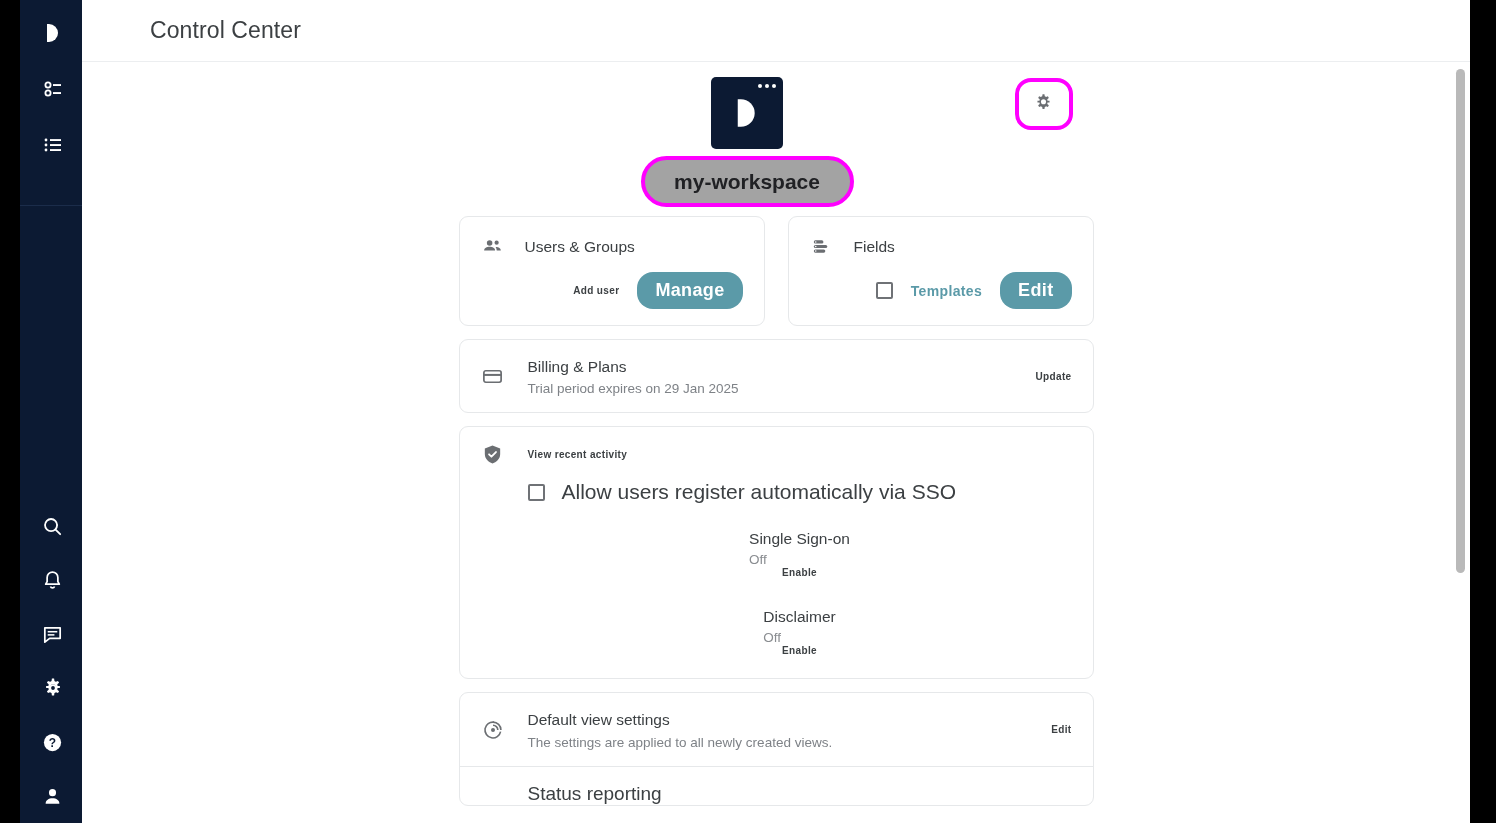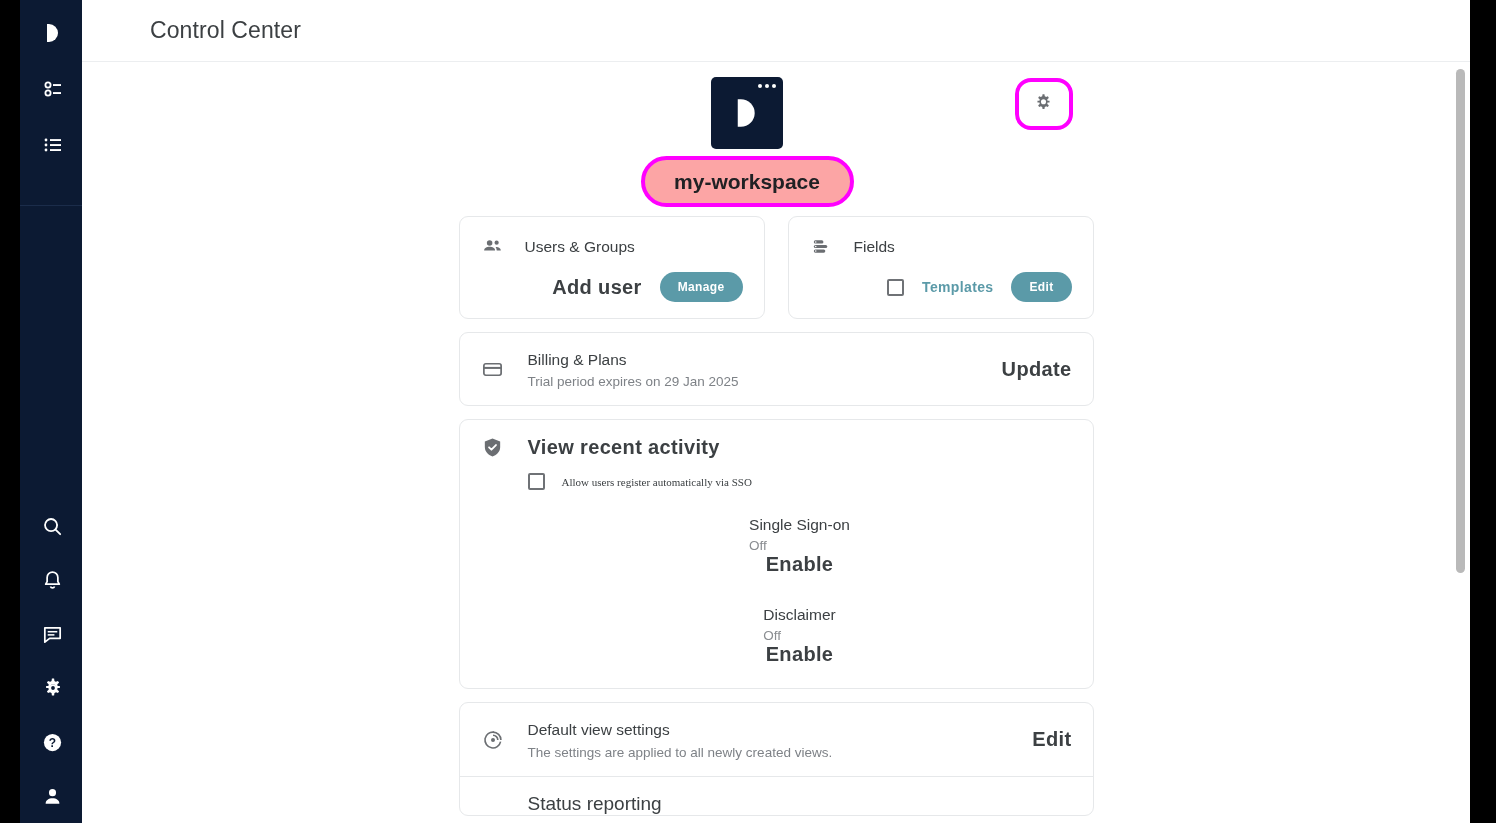--- a/index.html
+++ b/index.html
@@ -65,64 +65,64 @@
     width: 58px; height: 52px; border: 4px solid #f0f; border-radius: 16px;
     display: flex; align-items: center; justify-content: center;
     cursor: pointer; background: #fff;
   }
 
   .ws-name-wrap { position: relative; height: 66px; }
   .ws-name {
     position: absolute; left: 182px; top: 6px;
     width: 213px; height: 51px; border: 4px solid #f0f; border-radius: 26px;
     display: flex; align-items: center; justify-content: center;
-    font-size: 21px; font-weight: bold; color: #202124; background: #fca5a5;
+    font-size: 21px; font-weight: bold; color: #202124; background: #a3a3a3;
     cursor: pointer;
   }
 
   
   .card {
     background: #fff; border: 1px solid #e6e8ea; border-radius: 9px;
     margin-bottom: 13px;
   }
   .row-2up { display: flex; gap: 23px; margin-bottom: 13px; }
   .row-2up .card { flex: 1; margin-bottom: 0; }
 
   .card-pad { padding: 18px 21px 16px 21px; }
   .card-head { display: flex; align-items: center; gap: 20px; }
   .card-ico { width: 24px; display: flex; justify-content: center; flex: none; }
   .card-title { font-size: 15.5px; color: #3c4043; }
   .card-actions { display: flex; align-items: center; justify-content: flex-end; gap: 18px; margin-top: 14px; }
 
   .link-btn {
-    font-size: 20px; font-weight: bold; color: #3c4043; cursor: pointer;
+    font-size: 10px; font-weight: bold; color: #3c4043; cursor: pointer;
     letter-spacing: .35px; background: none; border: none;
     font-family: "Liberation Sans", sans-serif;
   }
   .pill {
     border: none; border-radius: 16px; padding: 8px 18px;
-    font-size: 12px; font-weight: bold; color: #fff; cursor: pointer;
+    font-size: 18px; font-weight: bold; color: #fff; cursor: pointer;
     letter-spacing: .35px; font-family: "Liberation Sans", sans-serif;
   }
   .chk {
     width: 17px; height: 17px; border: 2px solid #6f7276; border-radius: 2px;
     background: #fff; cursor: pointer; flex: none;
   }
   .teal-text { font-size: 14px; font-weight: bold; letter-spacing: .35px; cursor: pointer; }
 
   
   .wide-row { display: flex; align-items: center; padding: 16px 21px; gap: 23px; }
   .wide-ico { width: 24px; display: flex; justify-content: center; flex: none; }
   .wide-main { flex: 1; }
   .wide-title { font-size: 15.5px; color: #3c4043; line-height: 1.45; }
   .wide-sub { font-size: 13.5px; color: #7e8287; margin-top: 3px; }
 
   .sec-body { padding: 0 21px 20px 68px; }
   .sec-chk-row { display: flex; align-items: center; gap: 17px; padding: 8px 0 20px 0; }
-  .sec-chk-label { font-size: 11px; color: #3c4043; font-family: Liberation Serif, serif; }
+  .sec-chk-label { font-size: 21px; color: #3c4043; }
   .sec-item { display: flex; align-items: center; justify-content: space-between; padding: 6px 0 24px 0; flex-direction: column; }
   .sec-item:last-child { padding-bottom: 2px; justify-content: center; }
   .sec-item-title { font-size: 15.5px; color: #3c4043; }
   .sec-item-state { font-size: 13.5px; color: #8a8d91; margin-top: 4px; }
 
   .divider { height: 1px; background: #e6e8ea; }
   .cut-row { padding: 16px 21px 0 68px; }
   .cut-title { font-size: 19px; color: #3c4043; }
 </style>
 </head>

